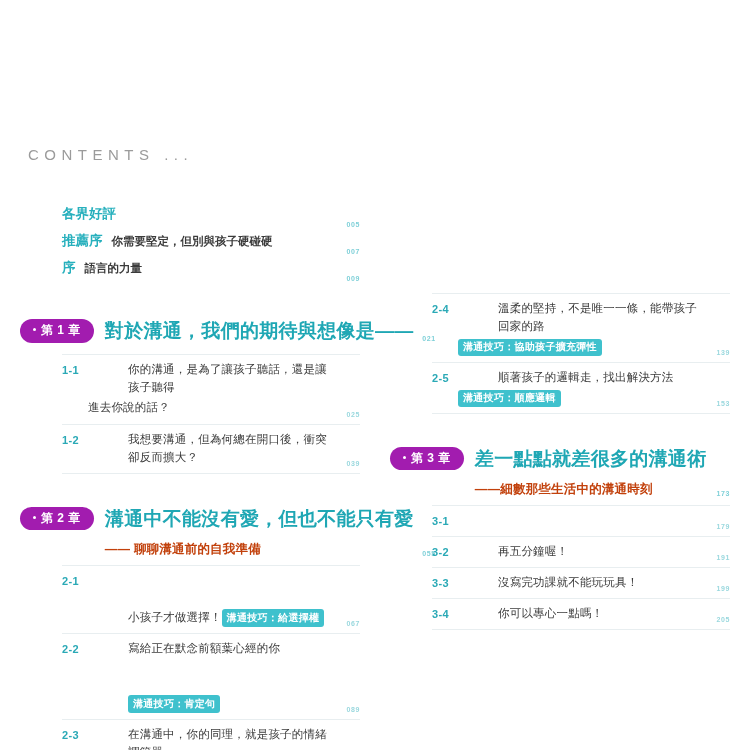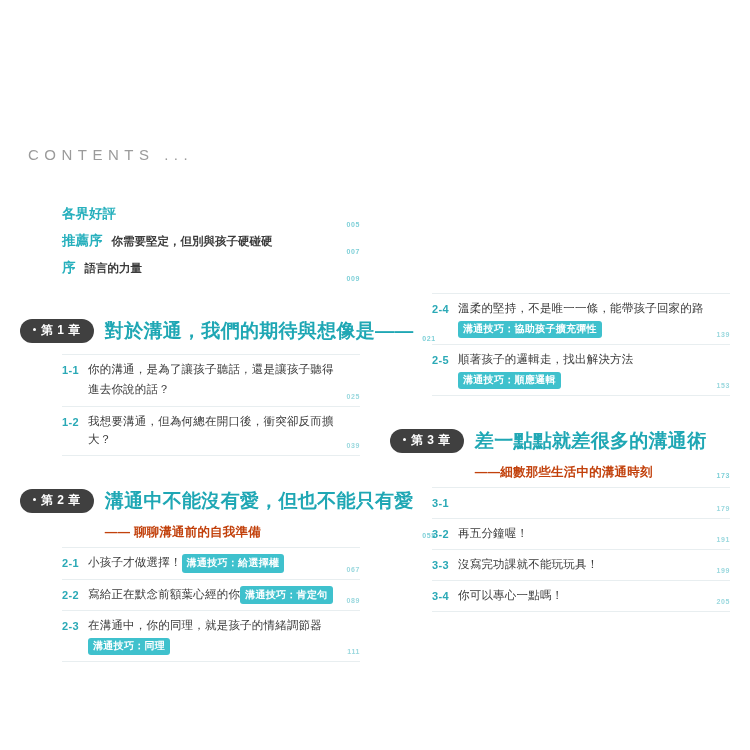--- a/index.html
+++ b/index.html
@@ -74,21 +74,21 @@
   
   .chapter-block { position: relative; }
   .chapter-head {
     position: relative;
     display: flex;
     align-items: flex-start;
     min-height: 30px;
   }
   .chapter-badge {
     flex: 0 0 auto;
-    background: #404040;
+    background: #a21caf;
     color: #ffffff;
     font-size: 12px;
     font-weight: 700;
     border-radius: 15px;
     padding: 5px 13px 6px 13px;
     letter-spacing: 0.5px;
     white-space: nowrap;
     line-height: 1.05;
     margin-top: 1px;
   }
@@ -139,20 +139,21 @@
   .section-row {
     position: relative;
     border-bottom: 1px solid #e8eef0;
     padding: 6px 22px 6px 0;
   }
   .section-row:first-child { border-top: 1px solid #e8eef0; }
   .section-line {
     display: flex;
     align-items: flex-start;
     line-height: 1.55;
+    gap: 40px;
   }
   .section-num {
     flex: 0 0 auto;
     color: #2aa9b6;
     font-size: 11px;
     font-weight: 700;
     width: 26px;
     letter-spacing: 0.3px;
     padding-top: 1px;
   }
@@ -174,20 +175,21 @@
     display: inline-block;
     background: #3fc1cd;
     color: #ffffff;
     font-size: 10px;
     font-weight: 700;
     border-radius: 3px;
     padding: 1px 5px 2px 5px;
     letter-spacing: 0.3px;
     white-space: nowrap;
     vertical-align: baseline;
+    margin-top: 37px;
   }
   .tag-own-line {
     margin-left: 26px;
     margin-top: 3px;
     display: inline-block;
   }
   .row-pg {
     position: absolute;
     right: 0;
     bottom: 6px;

